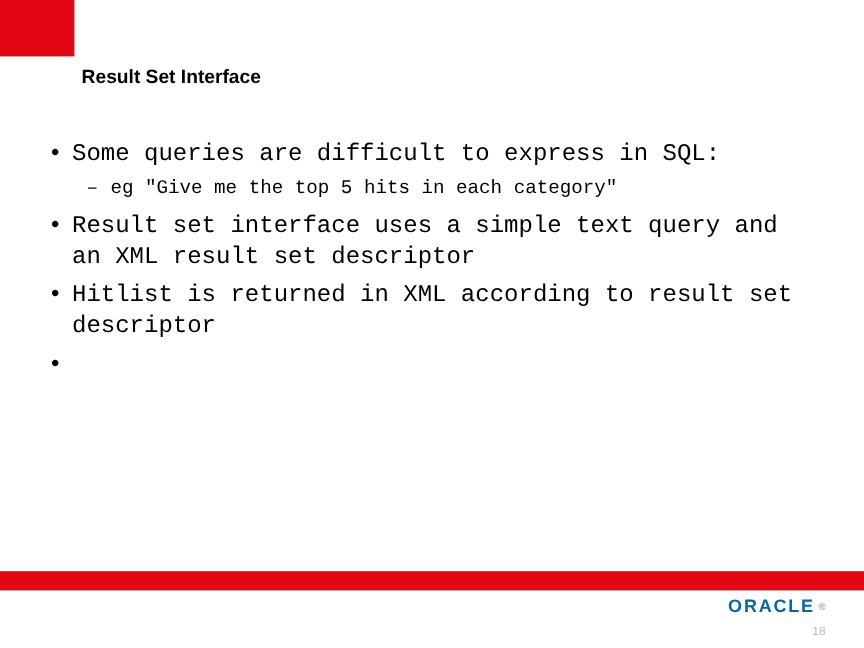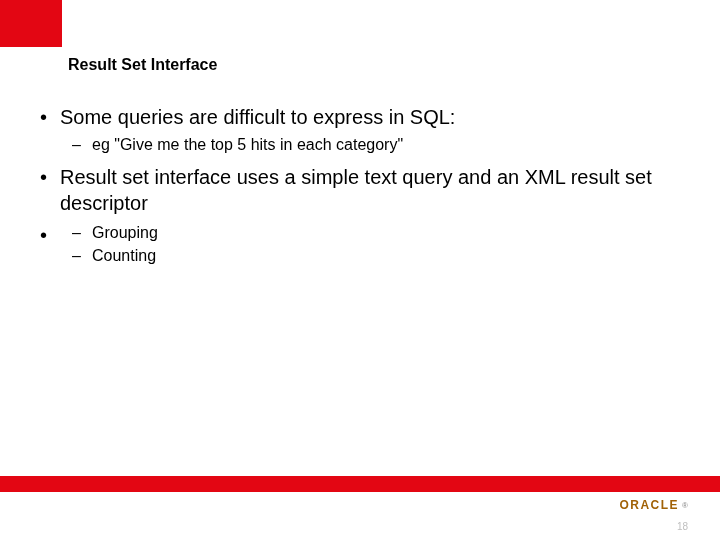--- a/index.html
+++ b/index.html
@@ -23,23 +23,24 @@
   }
   .title {
     position: absolute;
     top: 56px;
     left: 68px;
     font-size: 16px;
     font-weight: bold;
   }
   .content {
     position: absolute;
-    top: 104px;
+    top: 116px;
     left: 36px;
     right: 40px;
+    font-family: Liberation Mono, monospace;
   }
   ul.lvl1 {
     list-style: none;
     padding: 0;
     margin: 0;
   }
   ul.lvl1 > li {
     position: relative;
     padding-left: 24px;
     font-size: 20px;
@@ -85,23 +86,23 @@
     position: absolute;
     right: 32px;
     top: 496px;
     height: 18px;
     display: flex;
     align-items: center;
   }
   .logo-text {
     font-family: Arial, Helvetica, sans-serif;
     font-weight: 700;
-    font-size: 12px;
+    font-size: 15px;
     letter-spacing: 1.5px;
-    color: #a16207;
+    color: #0369a1;
     padding: 1px 2px;
   }
   .logo-reg {
     font-size: 8px;
     color: #888;
     margin-left: 1px;
     vertical-align: top;
   }
   .page-num {
     position: absolute;
@@ -125,28 +126,23 @@
       <ul class="lvl2">
         <li>
           <span>eg "Give me the top 5 hits in each category"</span>
         </li>
       </ul>
     </li>
     <li>
       <span>Result set interface uses a simple text query and an XML result set descriptor</span>
     </li>
     <li>
-      <ul class="lvl2">
-        <li>
-          <span>Grouping</span>
-        </li>
-        <li>
-          <span>Counting</span>
-        </li>
-      </ul>
+      <span>Hitlist is returned in XML according to result set descriptor</span>
+    </li>
+    <li>
     </li>
   </ul>
 </div>
 
 <div class="red-bar"></div>
 
 <div class="logo">
   <span class="logo-text">ORACLE</span>
   <span class="logo-reg">®</span>
 </div>

